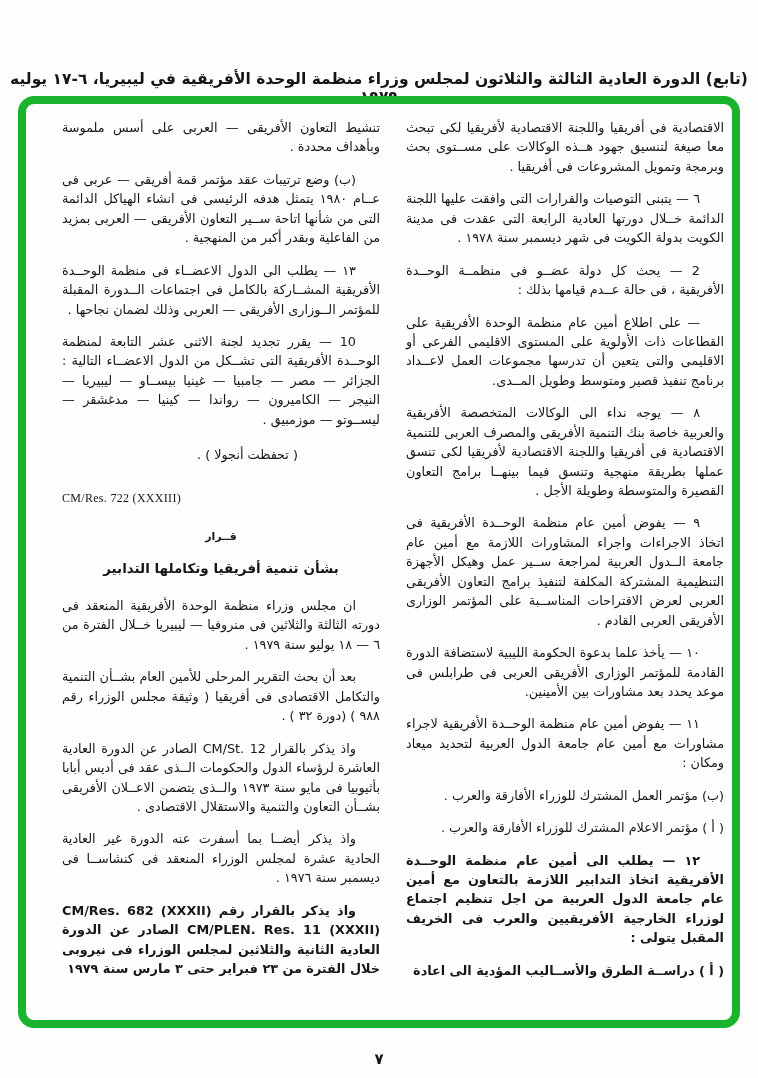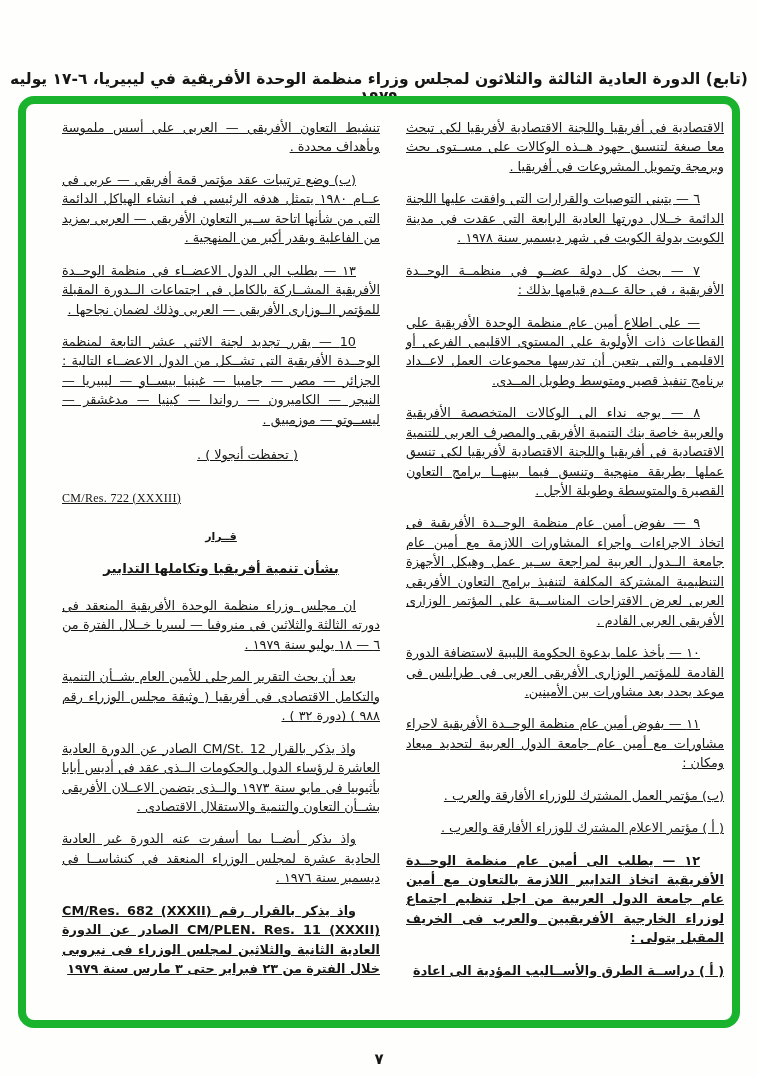--- a/index.html
+++ b/index.html
@@ -42,21 +42,21 @@
     padding:14px 8px 10px 36px;
     height:100%;
     box-sizing:border-box;
   }
   .col{
     flex:1;
     text-align:justify;
     font-size:12.8px;
     line-height:1.52;
   }
-  .col p{margin:0 0 13px;text-indent:24px;text-decoration:underline;}
+  .col p{margin:0 0 13px;text-indent:24px;}
   .col p.noindent{text-indent:0;}
   .col p.bold{font-weight:700;}
   .ltr-line{
     direction:ltr;text-align:left;text-indent:0 !important;
     font-family:"Liberation Serif", serif;
     font-size:12px;letter-spacing:.3px;
     margin:24px 0 22px !important;
   }
   .center-heading{
     text-align:center;text-indent:0 !important;
@@ -90,21 +90,21 @@
     <div class="header-line1">(تابع) الدورة العادية الثالثة والثلاثون لمجلس وزراء منظمة الوحدة الأفريقية في ليبيريا، ٦-١٧ يوليه ١٩٧٩</div>
     <div class="header-line2">المصدر: قرارات وتوصيات وبيانات منظمة الوحدة الأفريقية ١٩٦٣-١٩٨٣، وزارة الخارجية، جمهورية مصر العربية، ط ١٩٨٥، ص ٥٤٢-٥٧٣</div>
   </div>
 
   <div class="frame" style="border-color: rgb(26, 179, 46);">
     <div class="columns">
 
       <div class="col">
         <p class="noindent">الاقتصادية فى أفريقيا واللجنة الاقتصادية لأفريقيا لكى تبحث معا صيغة لتنسيق جهود هــذه الوكالات على مســتوى بحث وبرمجة وتمويل المشروعات فى أفريقيا .</p>
         <p>٦ — يتبنى التوصيات والقرارات التى وافقت عليها اللجنة الدائمة خــلال دورتها العادية الرابعة التى عقدت فى مدينة الكويت بدولة الكويت فى شهر ديسمبر سنة ١٩٧٨ .</p>
-        <p>٧ — يحث كل دولة عضــو فى منظمــة الوحــدة الأفريقية ، فى حالة عــدم قيامها بذلك :</p>
+        <p>2 — يحث كل دولة عضــو فى منظمــة الوحــدة الأفريقية ، فى حالة عــدم قيامها بذلك :</p>
         <p>— على اطلاع أمين عام منظمة الوحدة الأفريقية على القطاعات ذات الأولوية على المستوى الاقليمى الفرعى أو الاقليمى والتى يتعين أن تدرسها مجموعات العمل لاعــداد برنامج تنفيذ قصير ومتوسط وطويل المــدى.</p>
         <p>٨ — يوجه نداء الى الوكالات المتخصصة الأفريقية والعربية خاصة بنك التنمية الأفريقى والمصرف العربى للتنمية الاقتصادية فى أفريقيا واللجنة الاقتصادية لأفريقيا لكى تنسق عملها بطريقة منهجية وتنسق فيما بينهــا برامج التعاون القصيرة والمتوسطة وطويلة الأجل .</p>
         <p>٩ — يفوض أمين عام منظمة الوحــدة الأفريقية فى اتخاذ الاجراءات واجراء المشاورات اللازمة مع أمين عام جامعة الــدول العربية لمراجعة ســير عمل وهيكل الأجهزة التنظيمية المشتركة المكلفة لتنفيذ برامج التعاون الأفريقى العربى لعرض الاقتراحات المناســبة على المؤتمر الوزارى الأفريقى العربى القادم .</p>
         <p>١٠ — يأخذ علما بدعوة الحكومة الليبية لاستضافة الدورة القادمة للمؤتمر الوزارى الأفريقى العربى فى طرابلس فى موعد يحدد بعد مشاورات بين الأمينين.</p>
         <p>١١ — يفوض أمين عام منظمة الوحــدة الأفريقية لاجراء مشاورات مع أمين عام جامعة الدول العربية لتحديد ميعاد ومكان :</p>
         <p class="noindent">(ب) مؤتمر العمل المشترك للوزراء الأفارقة والعرب .</p>
         <p class="noindent">( أ ) مؤتمر الاعلام المشترك للوزراء الأفارقة والعرب .</p>
         <p class="bold">١٢ — يطلب الى أمين عام منظمة الوحــدة الأفريقية اتخاذ التدابير اللازمة بالتعاون مع أمين عام جامعة الدول العربية من اجل تنظيم اجتماع لوزراء الخارجية الأفريقيين والعرب فى الخريف المقبل يتولى :</p>
         <p class="noindent bold">( أ ) دراســة الطرق والأســاليب المؤدية الى اعادة</p>
       </div>

